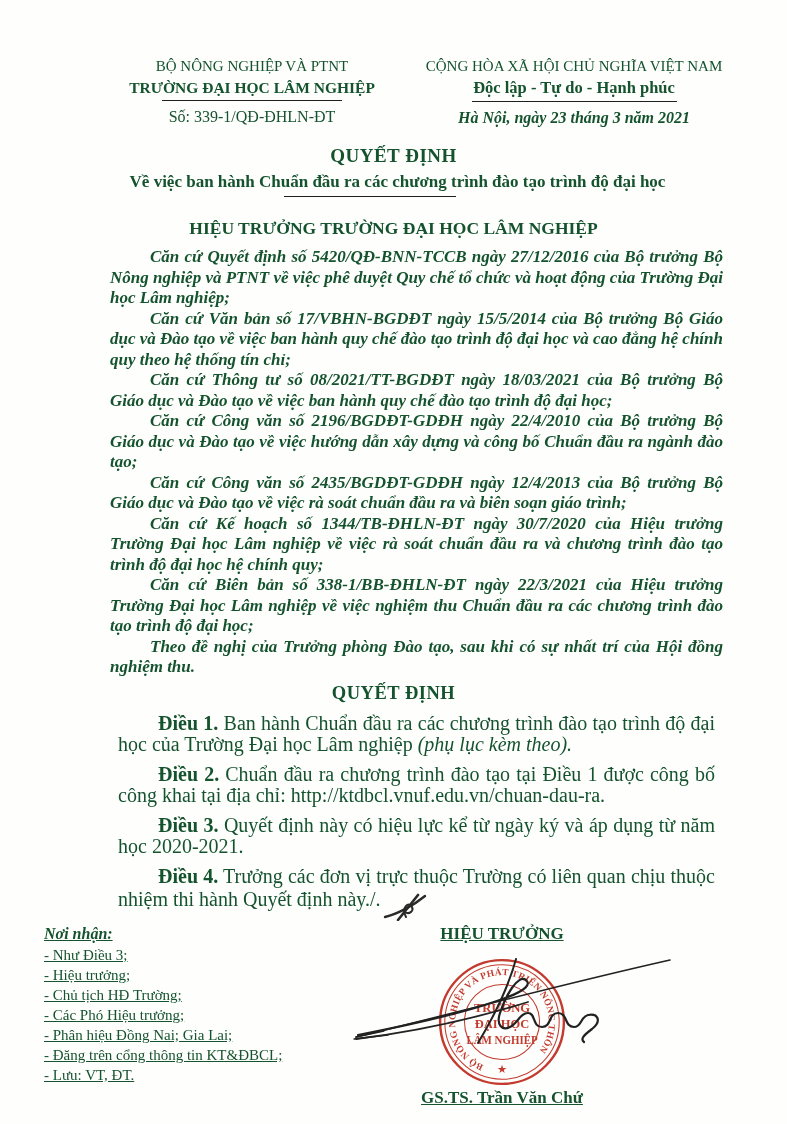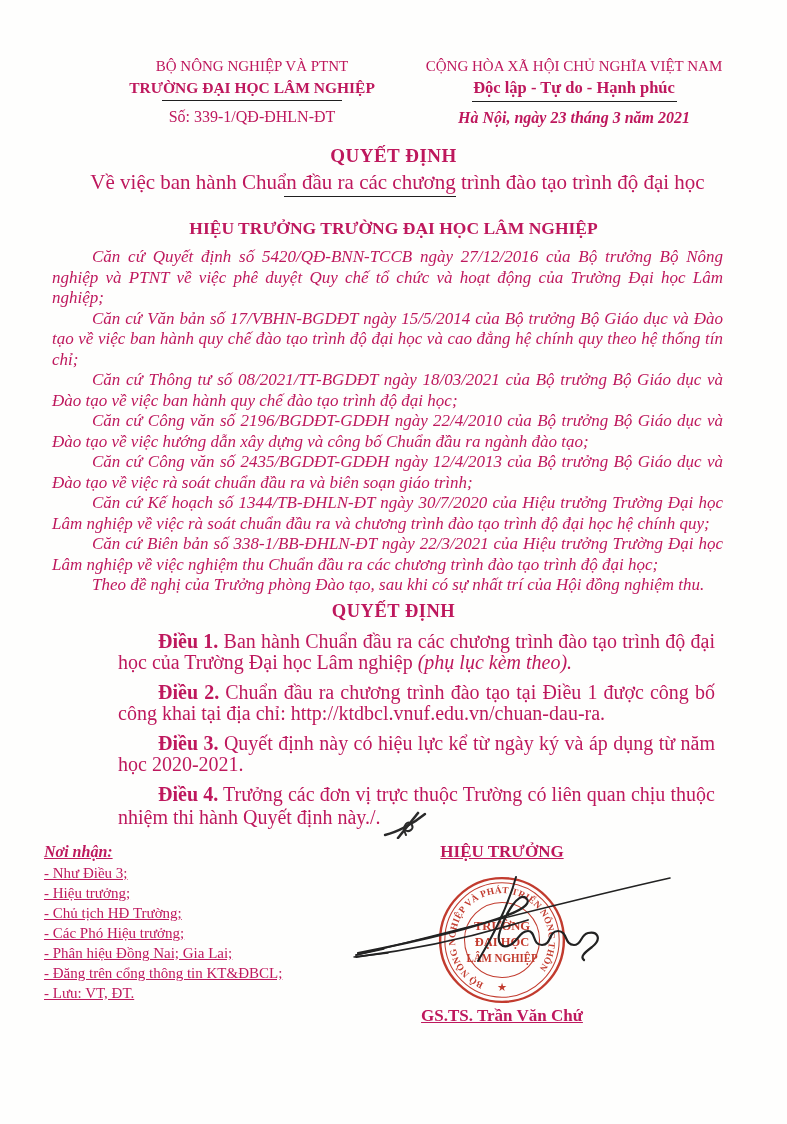--- a/index.html
+++ b/index.html
@@ -2,45 +2,45 @@
 <html><head>
 <meta charset="utf-8">
 <style>
   html,body{margin:0;padding:0;background:#e8e8e8;}
   .page{
     position:relative;
     width:787px;height:1124px;
     background:#fefefd;
     margin:0 auto;
     font-family:"Liberation Serif","DejaVu Serif",serif;
-    color:#be185d;
+    color:#14532d;
     overflow:hidden;
     box-sizing:border-box;
   }
   
   .doc-header{display:flex;padding-top:56px;}
   .hdr-left{width:292px;margin-left:106px;text-align:center;}
   .hdr-right{width:352px;text-align:center;}
   .hdr-line{font-size:15px;line-height:21px;}
   .hdr-org{font-size:15.5px;font-weight:bold;line-height:21px;}
   .hdr-country{font-size:15px;font-weight:normal;line-height:21px;}
   .hdr-motto{font-size:16.5px;font-weight:bold;line-height:22px;}
   .rule{border-top:1.6px solid #1f1f1f;margin:2px auto 5px auto;}
   .rule-left{width:180px;}
   .rule-right{width:205px;}
   .doc-number{font-size:16px;line-height:22px;}
   .place-date{font-size:16px;font-weight:bold;font-style:italic;line-height:22px;}
   
   .title-block{text-align:center;margin-top:15px;}
   .doc-title{font-size:19px;font-weight:bold;letter-spacing:.5px;line-height:24px;}
-  .doc-subtitle{font-size:21px;font-weight:normal;line-height:24px;margin-top:2px;margin-left:8px;}
+  .doc-subtitle{font-size:17px;font-weight:bold;line-height:24px;margin-top:2px;margin-left:8px;}
   .title-rule{width:172px;border-top:1.6px solid #1f1f1f;margin:2px auto 0 auto;transform:translateX(-24px);}
   .authority{font-size:17.5px;font-weight:bold;line-height:22px;margin-top:20px;}
   
-  .recitals{margin:8px 64px 0 52px;}
+  .recitals{margin:8px 64px 0 110px;font-weight:bold;}
   .recital{margin:0;text-align:justify;text-indent:40px;font-style:italic;font-size:17px;line-height:20.5px;}
   .decision-heading{text-align:center;font-size:18.5px;font-weight:bold;line-height:24px;margin-top:3px;letter-spacing:.5px;}
   .articles{margin:1px 64px 0 110px;}
   .article{margin:8px;text-align:justify;text-indent:40px;font-size:20px;line-height:21.5px;}
   .article b{font-weight:bold;}
   .article-note{font-style:italic;}
   .initial-mark{display:inline-block;vertical-align:middle;transform:translateY(6px);margin-left:2px;}
   
   .doc-footer{display:flex;margin-top:8px;}
   .recipients{margin-left:44px;width:300px;text-decoration:underline;}

